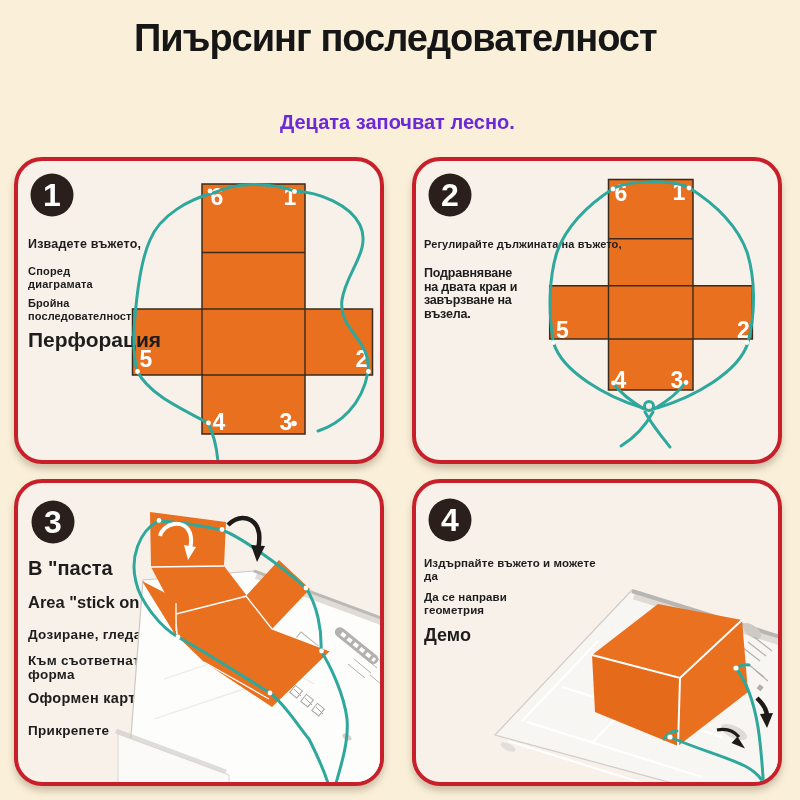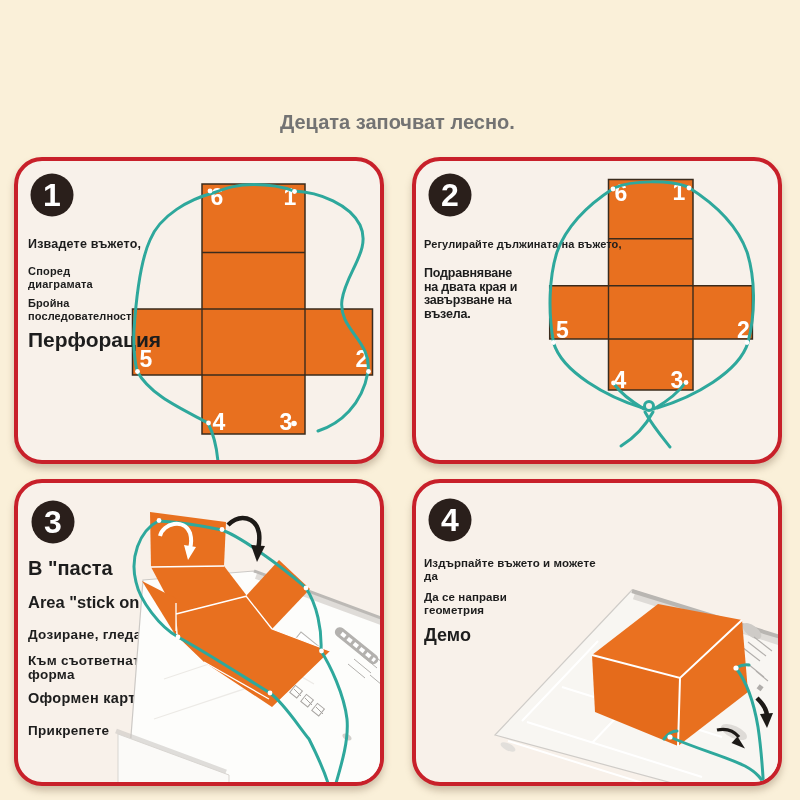--- a/index.html
+++ b/index.html
@@ -5,23 +5,24 @@
 .panel{position:absolute;width:370px;height:307px;background:#f8f1ea;border:4px solid #c8202a;border-radius:28px;box-sizing:border-box;overflow:hidden;box-shadow:0 5px 7px rgba(150,128,105,.45);}
 .psvg{position:absolute;left:-4px;top:-4px;overflow:visible;}
 text{font-family:"Liberation Sans",sans-serif;font-weight:bold;fill:#1d1d1d;}
 .num{fill:#fff;font-size:23px;}
 .rope{fill:none;stroke:#2ea89c;stroke-width:3;stroke-linecap:round;}
 .fold{stroke:#3a2b1d;stroke-width:1.4;fill:none;}
 </style></head>
 <body>
 
 <div style="position:absolute;left:134px;top:21px;font-size:38px;font-weight:bold;color:#161616;line-height:35px;letter-spacing:-1px;">
+    <div>Пиърсинг последователност</div>
   </div>
 
-<div style="position:absolute;left:280px;top:111px;font-size:20px;font-weight:bold;color:#737373;">Децата започват лесно.</div>
+<div style="position:absolute;left:280px;top:111px;font-size:20px;font-weight:bold;color:#6d28d9;">Децата започват лесно.</div>
 
 <div class="panel" style="left:14px;top:157px;">
 <svg class="psvg" width="370" height="314" viewBox="0 0 370 314">
 
 <g>
         <circle cx="38" cy="38" r="21.5" fill="#2a1f1b"></circle>
         <text x="38" y="49" text-anchor="middle" class="num" style="font-size:32px">1</text>
       </g>
 
 <g>

